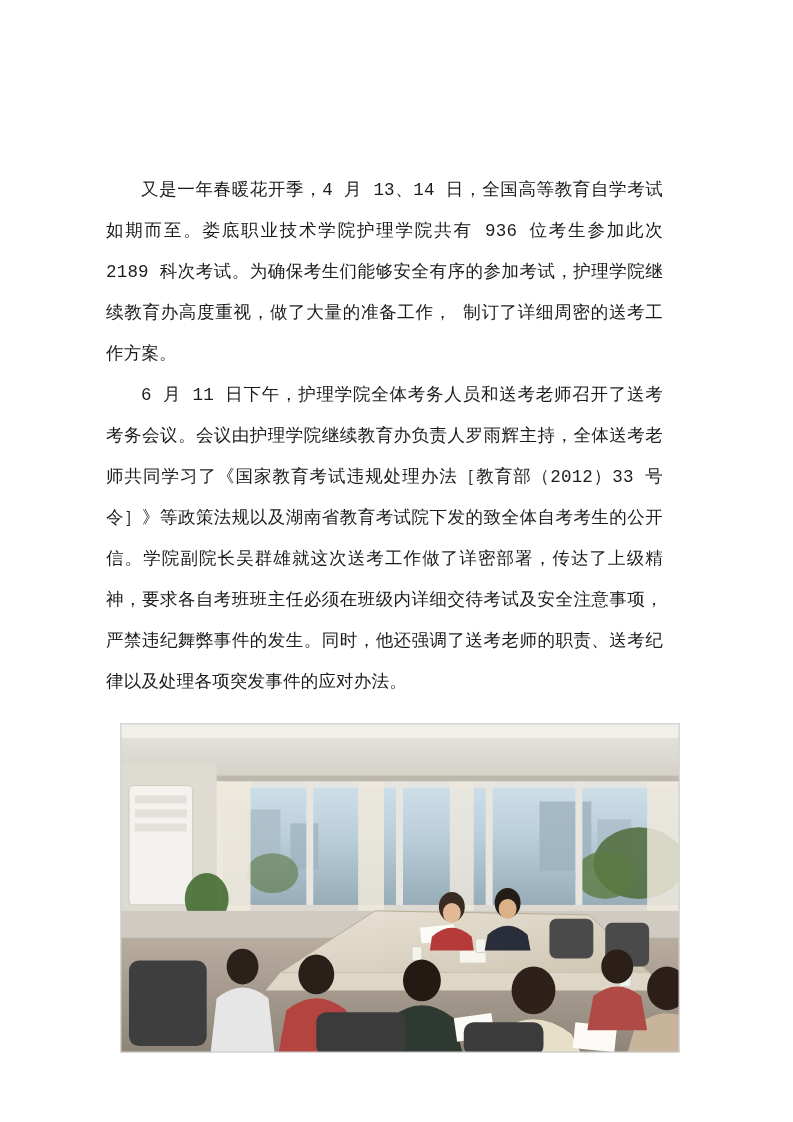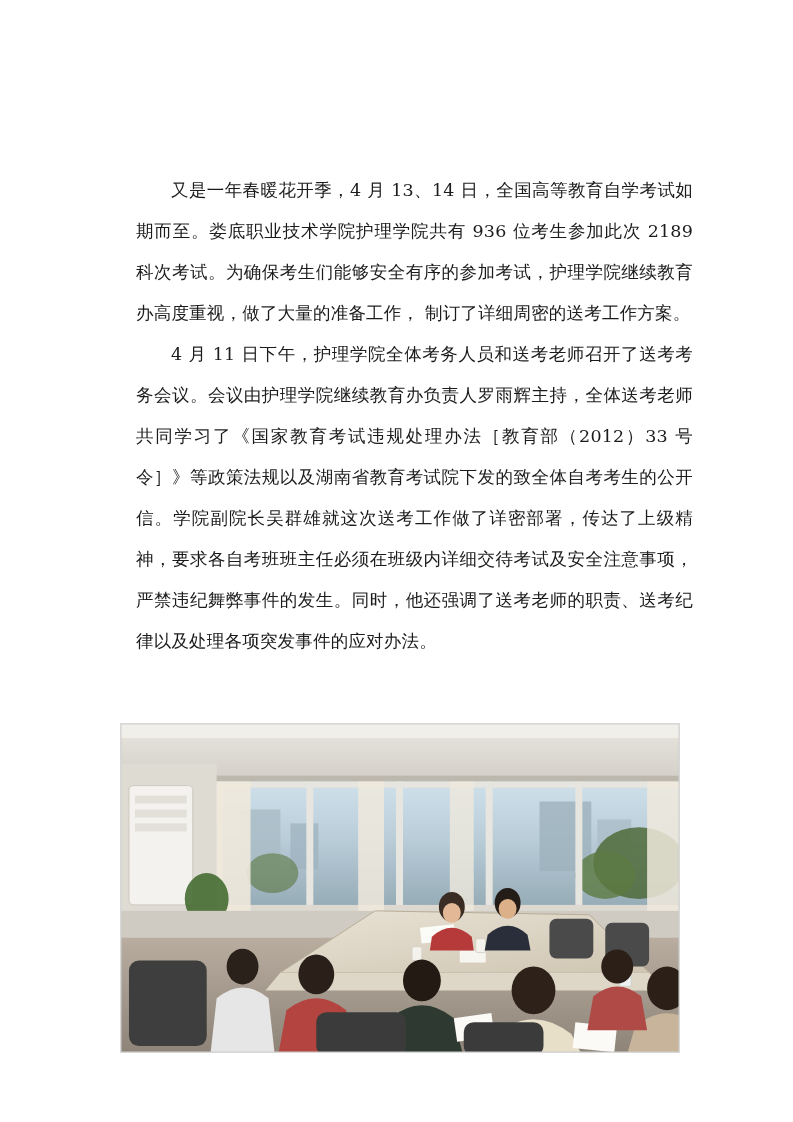--- a/index.html
+++ b/index.html
@@ -11,23 +11,24 @@
     position: relative;
     width: 793px;
     height: 1122px;
     background: #ffffff;
     margin: 0 auto;
     overflow: hidden;
     font-family: "DejaVu Serif", "Liberation Serif", serif;
   }
   .content {
     position: absolute;
-    left: 136px;
+    left: 106px;
     top: 170px;
     width: 557px;
+    font-family: Liberation Mono, monospace;
   }
   .para {
     font-size: 17.5px;
     line-height: 41px;
     color: #1b1b1b;
     text-align: justify;
     text-justify: inter-ideograph;
     text-indent: 2em;
     margin: 0 0 0 0;
     letter-spacing: 0.2px;
@@ -50,21 +51,21 @@
     box-sizing: border-box;
   }
 </style>
 </head>
 <body>
 
 <div class="page">
 
   <div class="content">
     <p class="para">又是一年春暖花开季，4 月 13、14 日，全国高等教育自学考试如期而至。娄底职业技术学院护理学院共有 936 位考生参加此次 2189 科次考试。为确保考生们能够安全有序的参加考试，护理学院继续教育办高度重视，做了大量的准备工作，  制订了详细周密的送考工作方案。</p>
-    <p class="para">4 月 11 日下午，护理学院全体考务人员和送考老师召开了送考考务会议。会议由护理学院继续教育办负责人罗雨辉主持，全体送考老师共同学习了《国家教育考试违规处理办法［教育部（2012）33 号令］》等政策法规以及湖南省教育考试院下发的致全体自考考生的公开信。学院副院长吴群雄就这次送考工作做了详密部署，传达了上级精神，要求各自考班班主任必须在班级内详细交待考试及安全注意事项，严禁违纪舞弊事件的发生。同时，他还强调了送考老师的职责、送考纪律以及处理各项突发事件的应对办法。</p>
+    <p class="para">6 月 11 日下午，护理学院全体考务人员和送考老师召开了送考考务会议。会议由护理学院继续教育办负责人罗雨辉主持，全体送考老师共同学习了《国家教育考试违规处理办法［教育部（2012）33 号令］》等政策法规以及湖南省教育考试院下发的致全体自考考生的公开信。学院副院长吴群雄就这次送考工作做了详密部署，传达了上级精神，要求各自考班班主任必须在班级内详细交待考试及安全注意事项，严禁违纪舞弊事件的发生。同时，他还强调了送考老师的职责、送考纪律以及处理各项突发事件的应对办法。</p>
   </div>
 
   <div class="photo-wrap">
     <svg class="photo" viewBox="0 0 560 330" preserveAspectRatio="none">
       <defs>
         <linearGradient id="winGrad" x1="0" y1="0" x2="0" y2="1">
           <stop offset="0%" stop-color="#cfe0ea"></stop>
           <stop offset="45%" stop-color="#b9cdd9"></stop>
           <stop offset="100%" stop-color="#93a9b4"></stop>
         </linearGradient>

